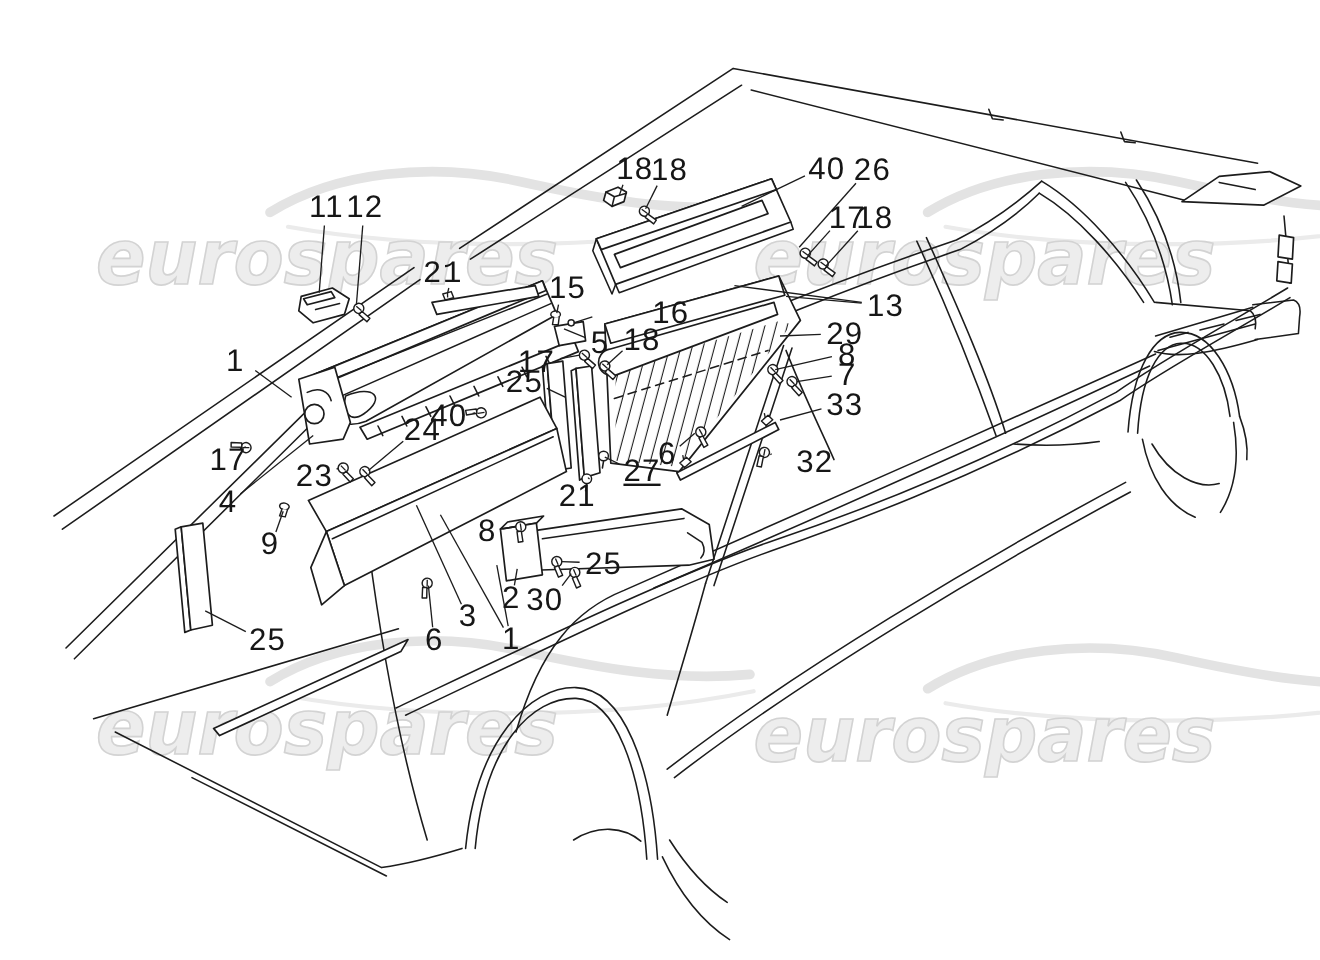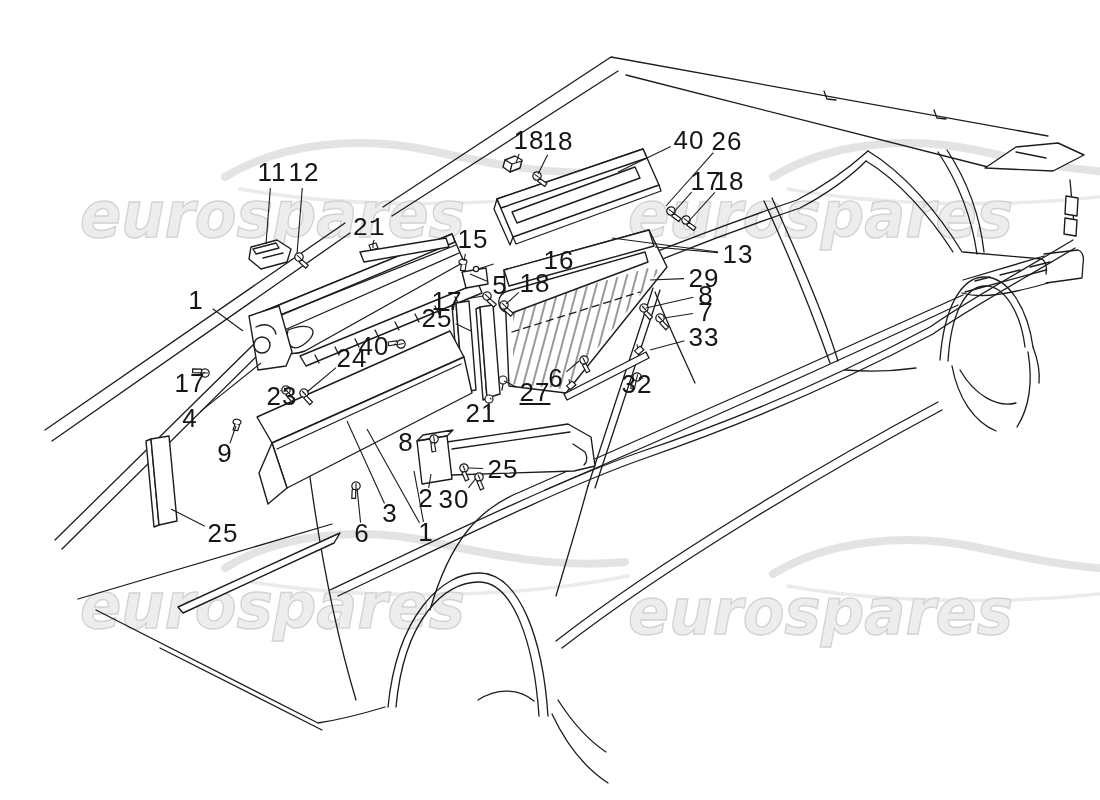--- a/index.html
+++ b/index.html
@@ -313,28 +313,28 @@
       <div class="callout" style="left: 519px; top: 260px; margin-left: 40px;">16</div>
       <div class="callout" style="left: 500px; top: 285px;">5</div>
       <div class="callout" style="left: 535px; top: 283px;">18</div>
       <div class="callout" style="left: 447px; top: 301px;">17</div>
       <div class="callout" style="left: 437px; top: 318px;">25</div>
       <div class="callout" style="left: 738px; top: 254px; text-align: right;">13</div>
       <div class="callout" style="left: 704px; top: 278px;">29</div>
       <div class="callout" style="left: 706px; top: 295px;">8</div>
       <div class="callout" style="left: 706px; top: 312px;">7</div>
       <div class="callout" style="left: 704px; top: 337px;">33</div>
-      <div class="callout" style="left: 637px; top: 384px;">32</div>
+      <div class="callout" style="left: 679px; top: 384px;">32</div>
       <div class="callout" style="left: 556px; top: 378px;">6</div>
       <div class="callout" style="left: 535px; top: 392px; text-decoration: underline;">27</div>
       <div class="callout" style="left: 481px; top: 413px;">21</div>
       <div class="callout" style="left: 196px; top: 300px;">1</div>
       <div class="callout" style="left: 190px; top: 383px;">17</div>
       <div class="callout" style="left: 190px; top: 418px;">4</div>
-      <div class="callout" style="left: 262px; top: 396px; margin-left: 20px;">23</div>
+      <div class="callout" style="left: 262px; top: 396px;">23</div>
       <div class="callout" style="left: 352px; top: 358px;">24</div>
       <div class="callout" style="left: 374px; top: 346px;">40</div>
       <div class="callout" style="left: 225px; top: 453px;">9</div>
       <div class="callout" style="left: 223px; top: 533px;">25</div>
       <div class="callout" style="left: 362px; top: 533px;">6</div>
       <div class="callout" style="left: 390px; top: 513px;">3</div>
       <div class="callout" style="left: 426px; top: 532px;">1</div>
       <div class="callout" style="left: 426px; top: 498px;">2</div>
       <div class="callout" style="left: 454px; top: 499px;">30</div>
       <div class="callout" style="left: 503px; top: 469px;">25</div>

